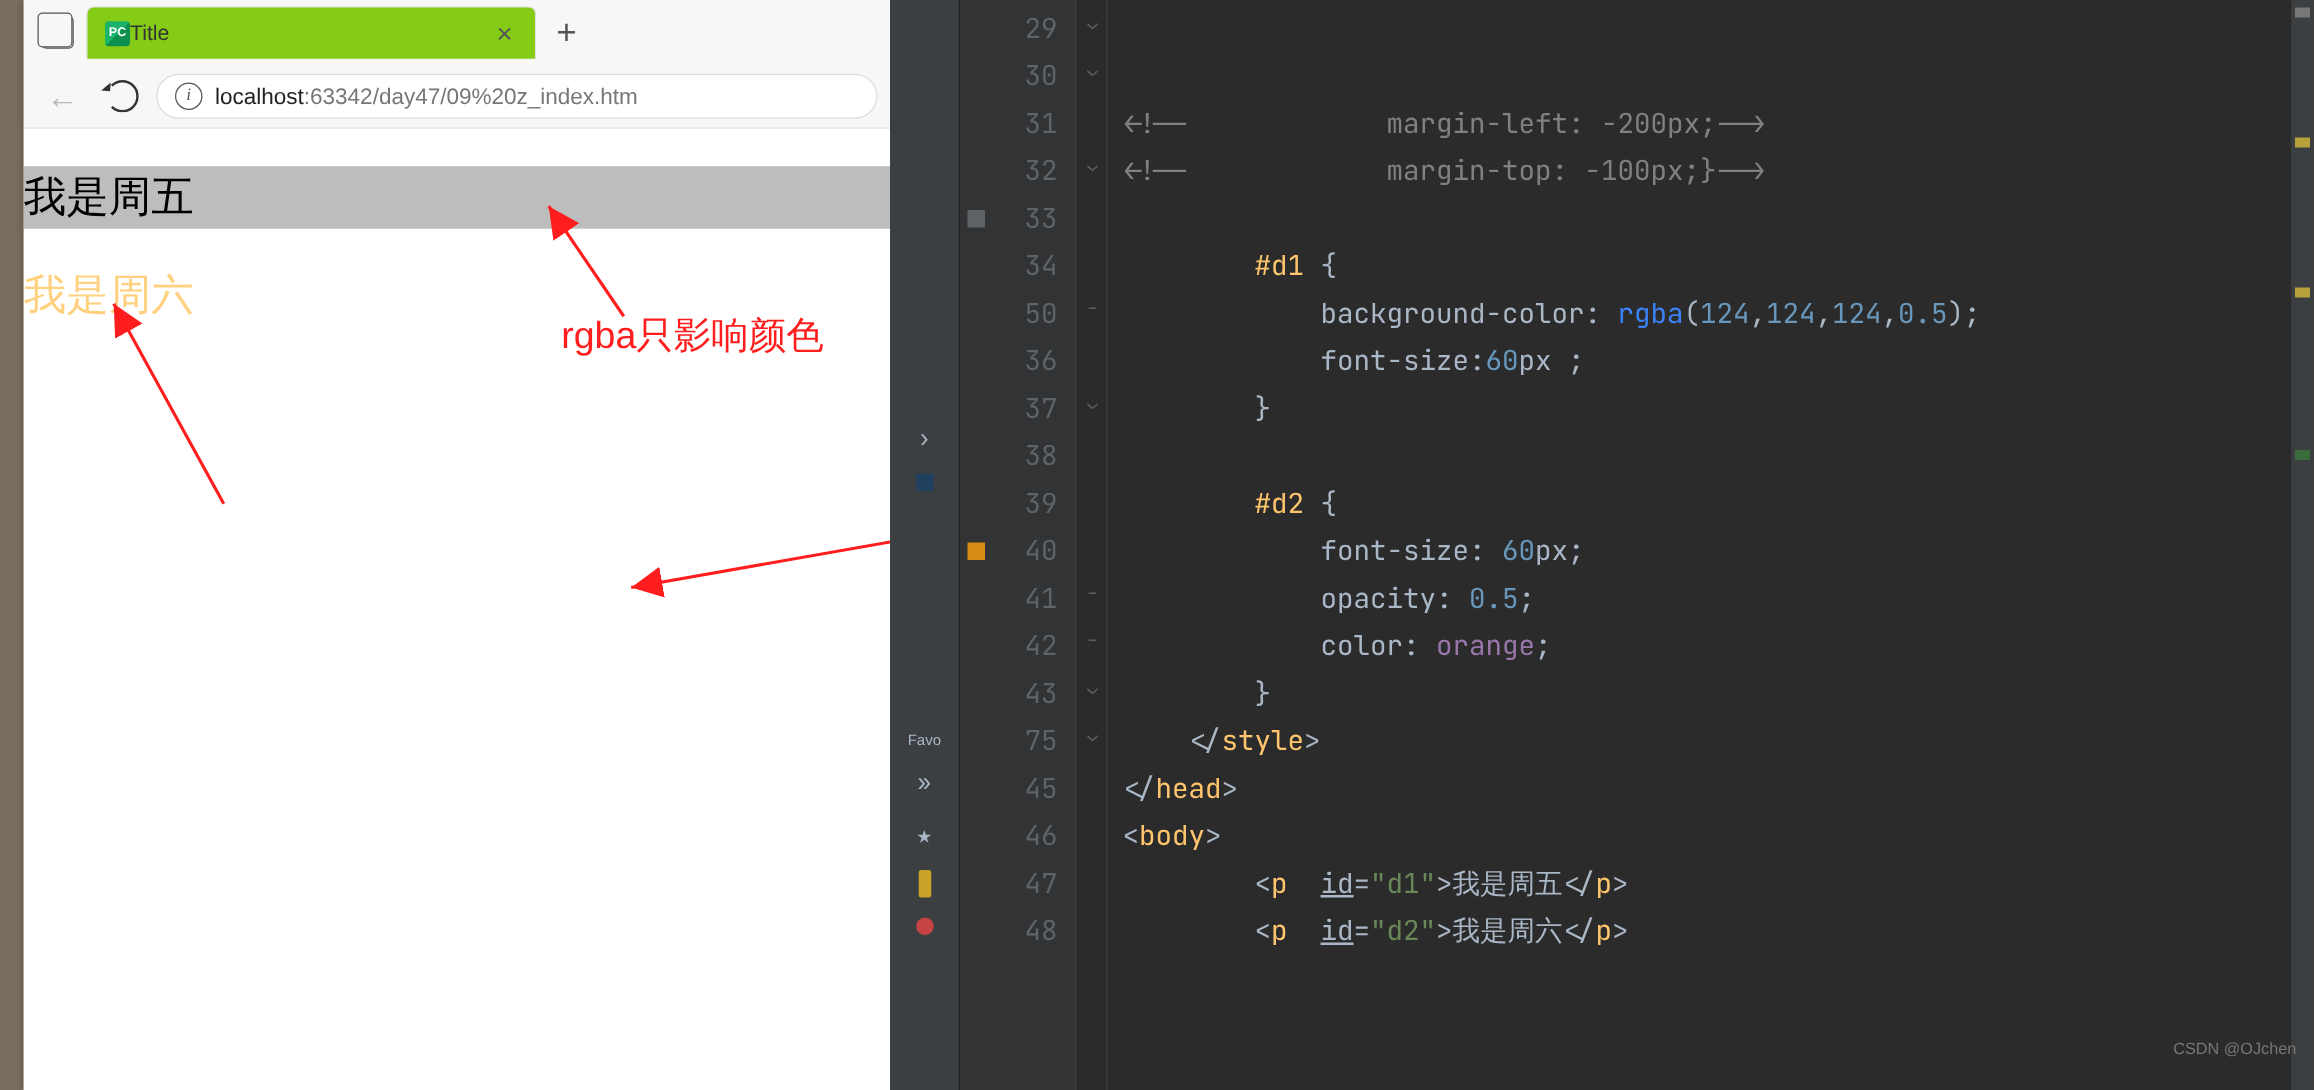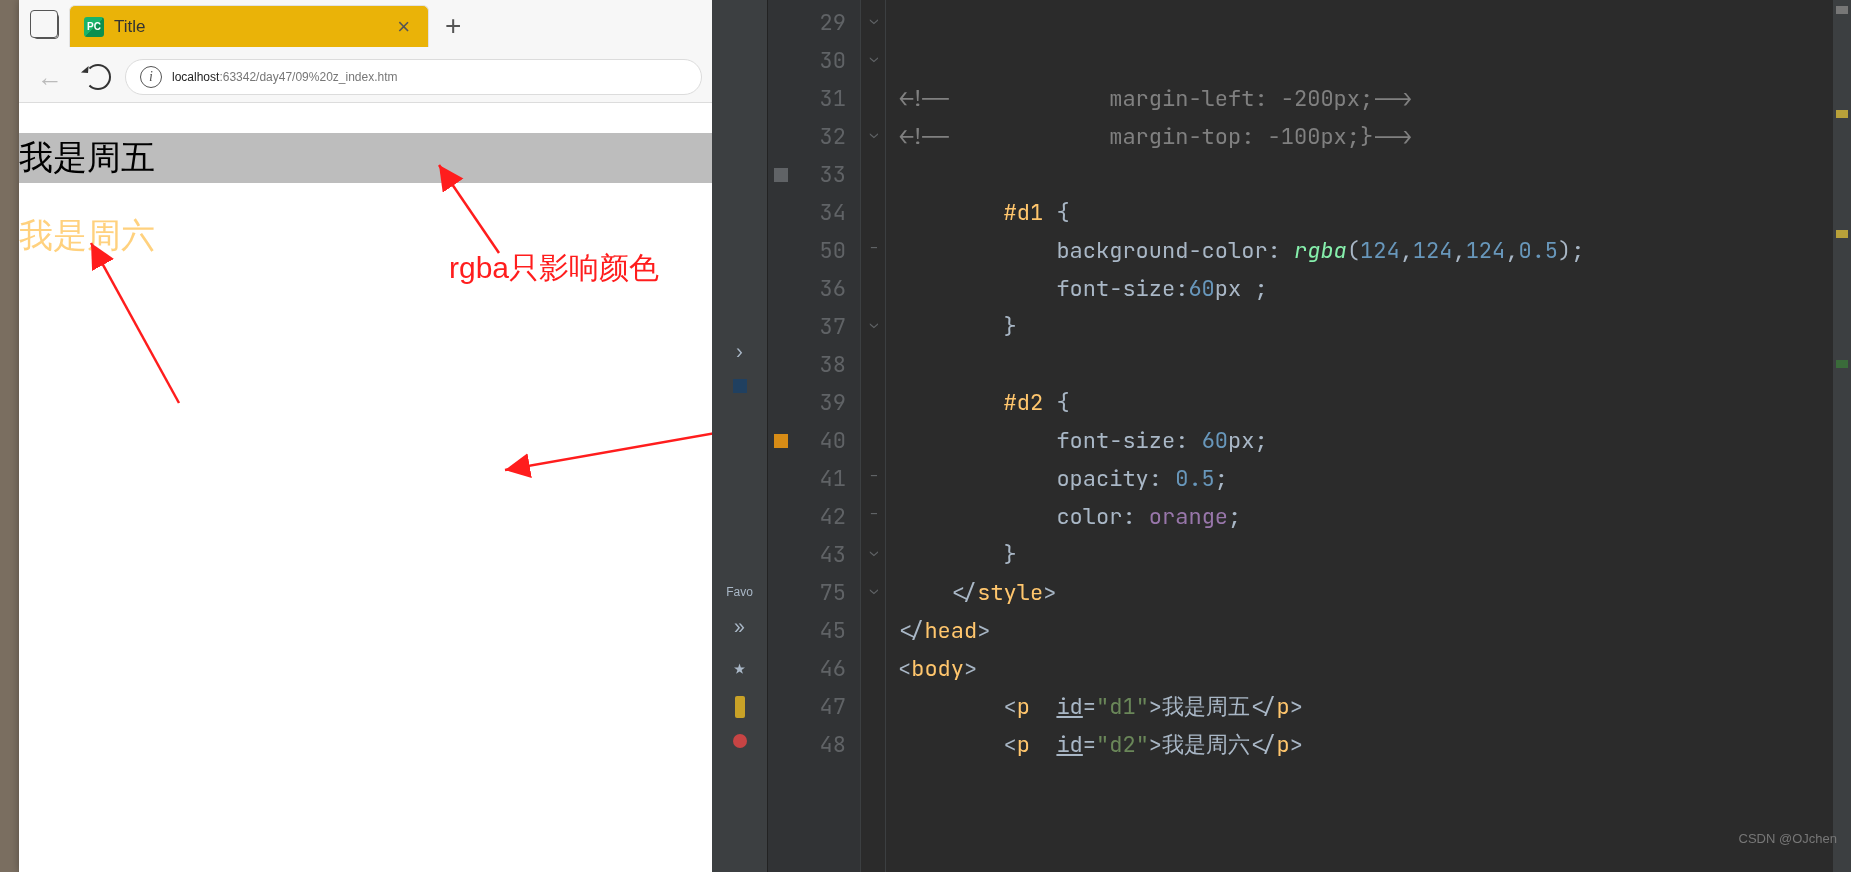--- a/index.html
+++ b/index.html
@@ -3,32 +3,32 @@
 <meta charset="utf-8">
 <style>
 * { margin: 0; padding: 0; box-sizing: border-box; }
 body { font-family: "Microsoft YaHei", Arial, sans-serif; width: 1851px; height: 872px; overflow: hidden; background: #7a6e60; position: relative; }
 
 .browser-pane { position: absolute; left: 19px; top: 0; width: 693px; height: 872px; background: #fff; display: flex; flex-direction: column; box-shadow: 0 0 8px rgba(0,0,0,.3); }
 .browser-chrome { background: #f7f7f7; border-bottom: 1px solid #dcdcdc; }
 .tab-row { display: flex; align-items: center; height: 52px; padding: 0 8px; gap: 4px; }
 .win-icon { width: 26px; height: 26px; border: 1.5px solid #555; border-radius: 4px; margin: 0 6px; position: relative; }
 .win-icon::before { content:""; position:absolute; left:-4px; top:-4px; width:26px; height:26px; border:1.5px solid #555; border-radius:4px; background:#f7f7f7; }
-.tab { display: flex; align-items: center; background:#eab308; border-radius: 6px 6px 0 0; height: 42px; padding: 0 14px; gap: 10px; min-width: 360px; border:1px solid #e2e2e2; border-bottom:none; }
+.tab { display: flex; align-items: center; background:#84cc16; border-radius: 6px 6px 0 0; height: 42px; padding: 0 14px; min-width: 360px; border:1px solid #e2e2e2; border-bottom:none; }
 .favicon { width: 20px; height: 20px; background: linear-gradient(135deg,#19b36a 0 50%,#0c8f4f 50% 100%); border-radius: 3px; display:flex; align-items:center; justify-content:center; color:#fff; font-size:10px; font-weight:bold; }
 .tab-title { font-size: 17px; color:#333; flex:1; }
 .tab-close { font-size: 22px; color:#555; cursor:pointer; padding:0 4px; }
 .newtab { font-size: 28px; color:#555; padding: 0 12px; cursor:pointer; }
 .addr-row { display:flex; align-items:center; height:50px; padding:0 10px; gap: 14px; }
 .nav-back { font-size: 26px; color:#bbb; padding:0 8px; }
 .nav-reload { width:26px; height:26px; border:2.2px solid #333; border-radius:50%; border-left-color:transparent; position:relative; cursor:pointer; }
 .nav-reload::after { content:""; position:absolute; left:-4px; top:2px; border:5px solid transparent; border-top-color:#333; transform:rotate(-40deg); }
 .addr-box { flex:1; display:flex; align-items:center; background:#fff; border:1px solid #dcdcdc; border-radius:18px; height:36px; padding:0 14px; gap:10px; }
 .info-icon { width:22px; height:22px; border:1.6px solid #555; border-radius:50%; display:flex; align-items:center; justify-content:center; font-size:14px; color:#555; font-style: italic; font-family: Georgia, serif; }
-.url { font-size: 12px; color:#777; white-space:nowrap; overflow:hidden; }
+.url { font-size: 18px; color:#777; white-space:nowrap; overflow:hidden; }
 .url .host { color:#222; }
 
 .page { flex:1; background:#fff; position:relative; padding-top:30px; }
 .d1 { background: rgba(124,124,124,0.5); font-size: 34px; padding: 2px 0; }
 .d2 { font-size: 34px; color: orange; opacity: .5; margin-top: 30px; }
 
 .annot { position:absolute; color:#ff1d1d; font-size:30px; pointer-events:none; }
 .arrow { position:absolute; pointer-events:none; }
 
 .ide-pane { position:absolute; left: 712px; top:0; right:0; bottom:0; background:#2b2b2b; display:flex; font-family: "JetBrains Mono","Consolas",monospace; font-size:22px; }
@@ -47,21 +47,21 @@
 .gutter .mk.orange { background:#d78c16; }
 .fold-col { width:26px; background:#2b2b2b; border-left:1px solid #3c3f41; border-right:1px solid #3c3f41; position:relative; }
 .fold-col .fm { position:absolute; left:6px; color:#606366; font-size:14px; width:14px; text-align:center; }
 
 .code { flex:1; padding:4px 0 0 12px; line-height:38px; color:#a9b7c6; white-space:pre; overflow:hidden; position:relative; }
 .code .row { height:38px; }
 .tk-comment { color:#808080; }
 .tk-sel { color:#ffc66d; }
 .tk-brace { color:#a9b7c6; }
 .tk-prop { color:#a9b7c6; }
-.tk-func { color:#86efac;font-style:italic; }
+.tk-func { color:#3b82f6; }
 .tk-num { color:#6897bb; }
 .tk-tag { color:#ffc66d; }
 .tk-attr { color:#a9b7c6;text-decoration:underline; }
 .tk-str { color:#6a8759; }
 .tk-text { color:#a9b7c6; }
 .tk-kwcolor { color:#9876aa; }
 
 .sb { position:absolute; right:0; top:0; width:18px; height:100%; background:#3c3f41; }
 .sb .ind { position:absolute; left:3px; width:12px; height:8px; }
 .sb .y { background:#b8a13a; }

